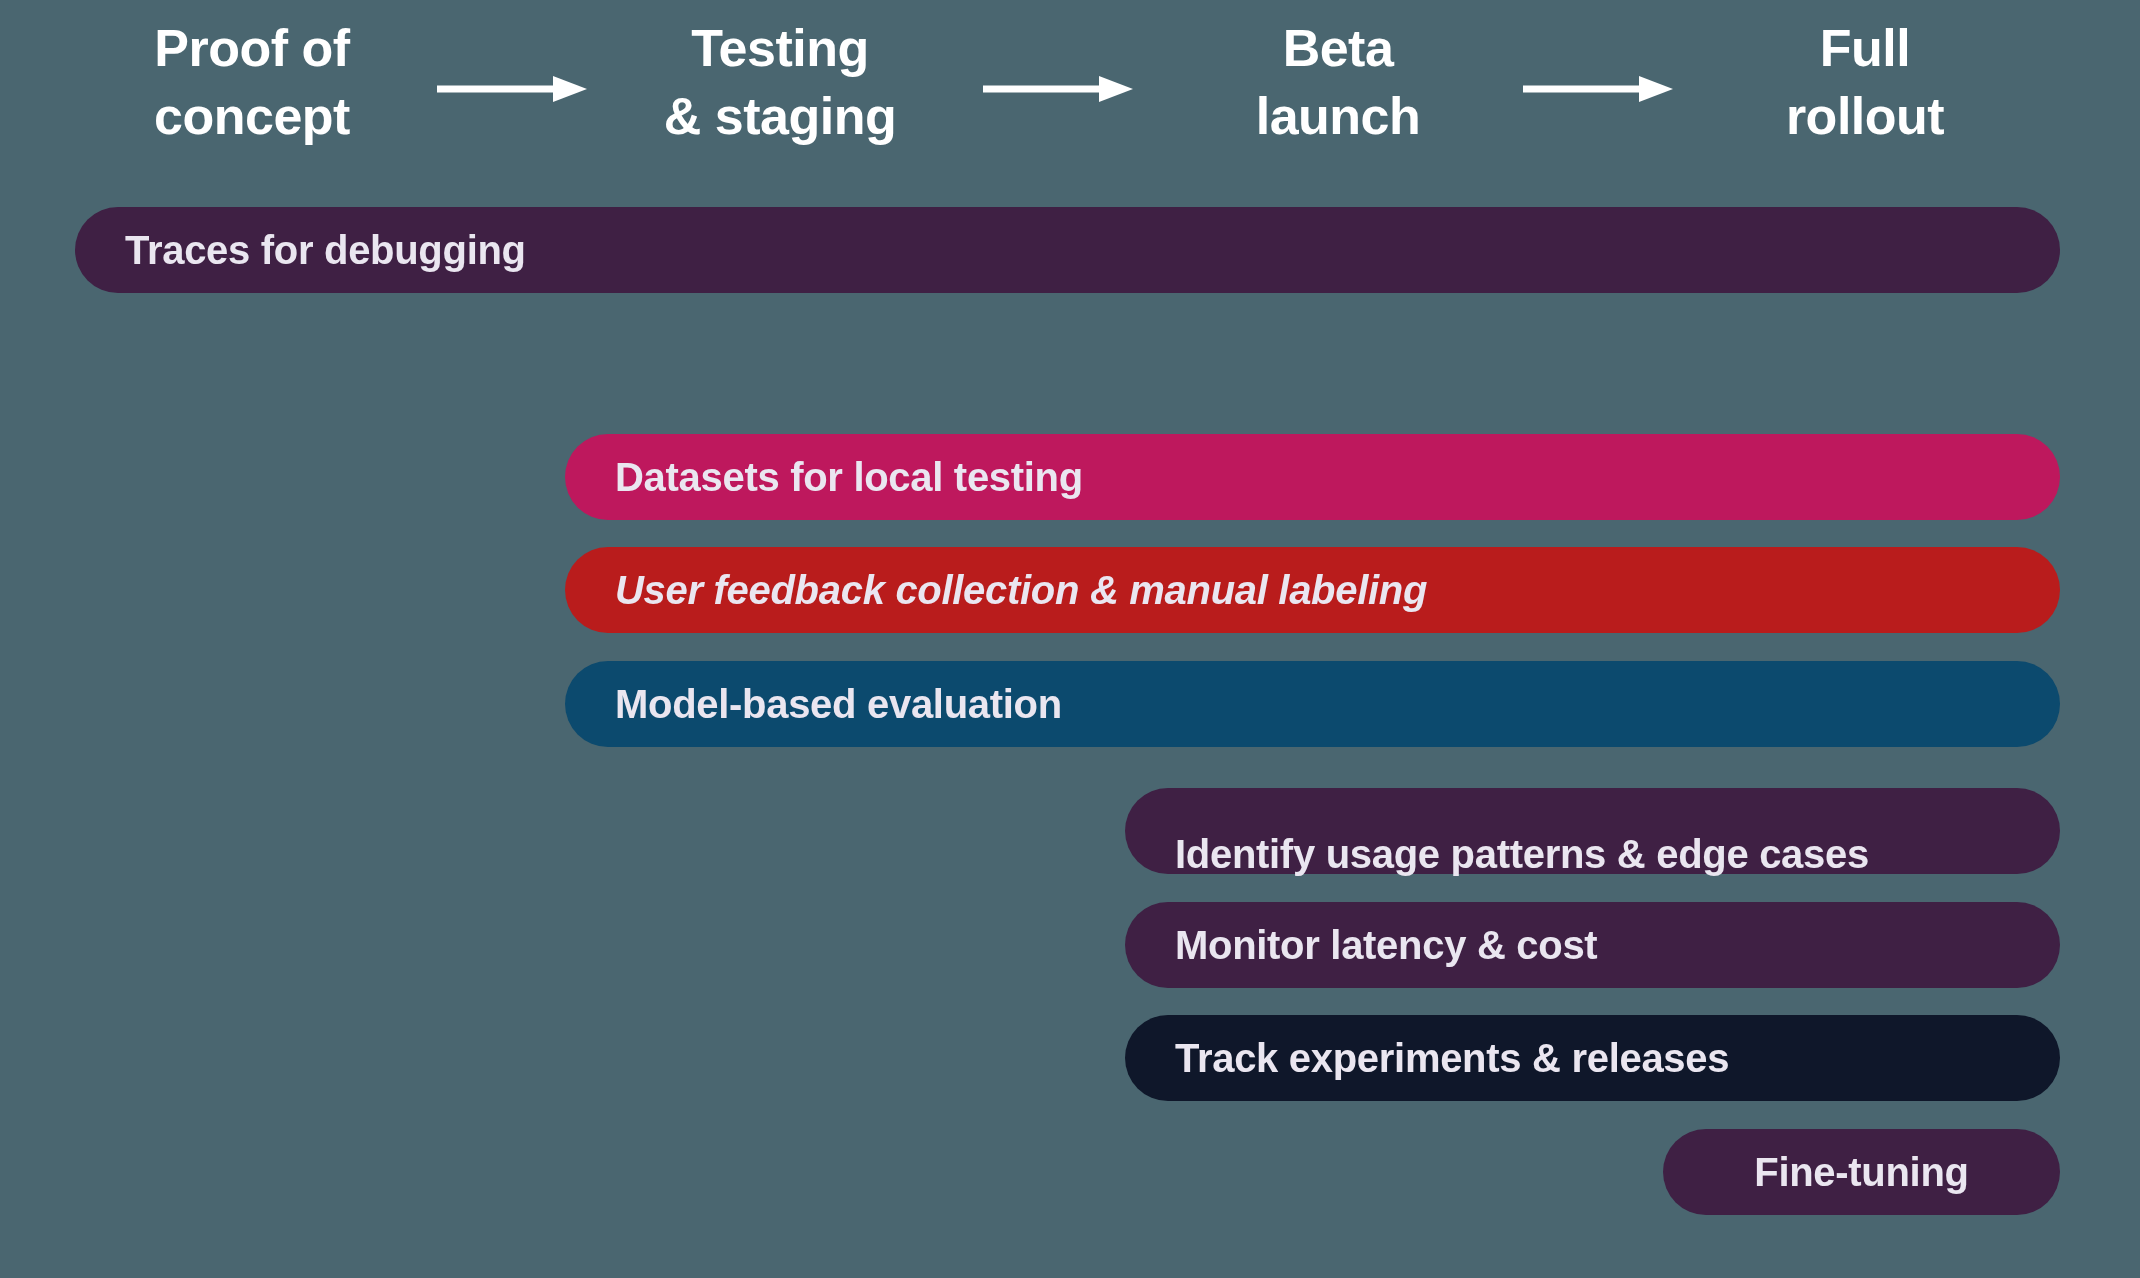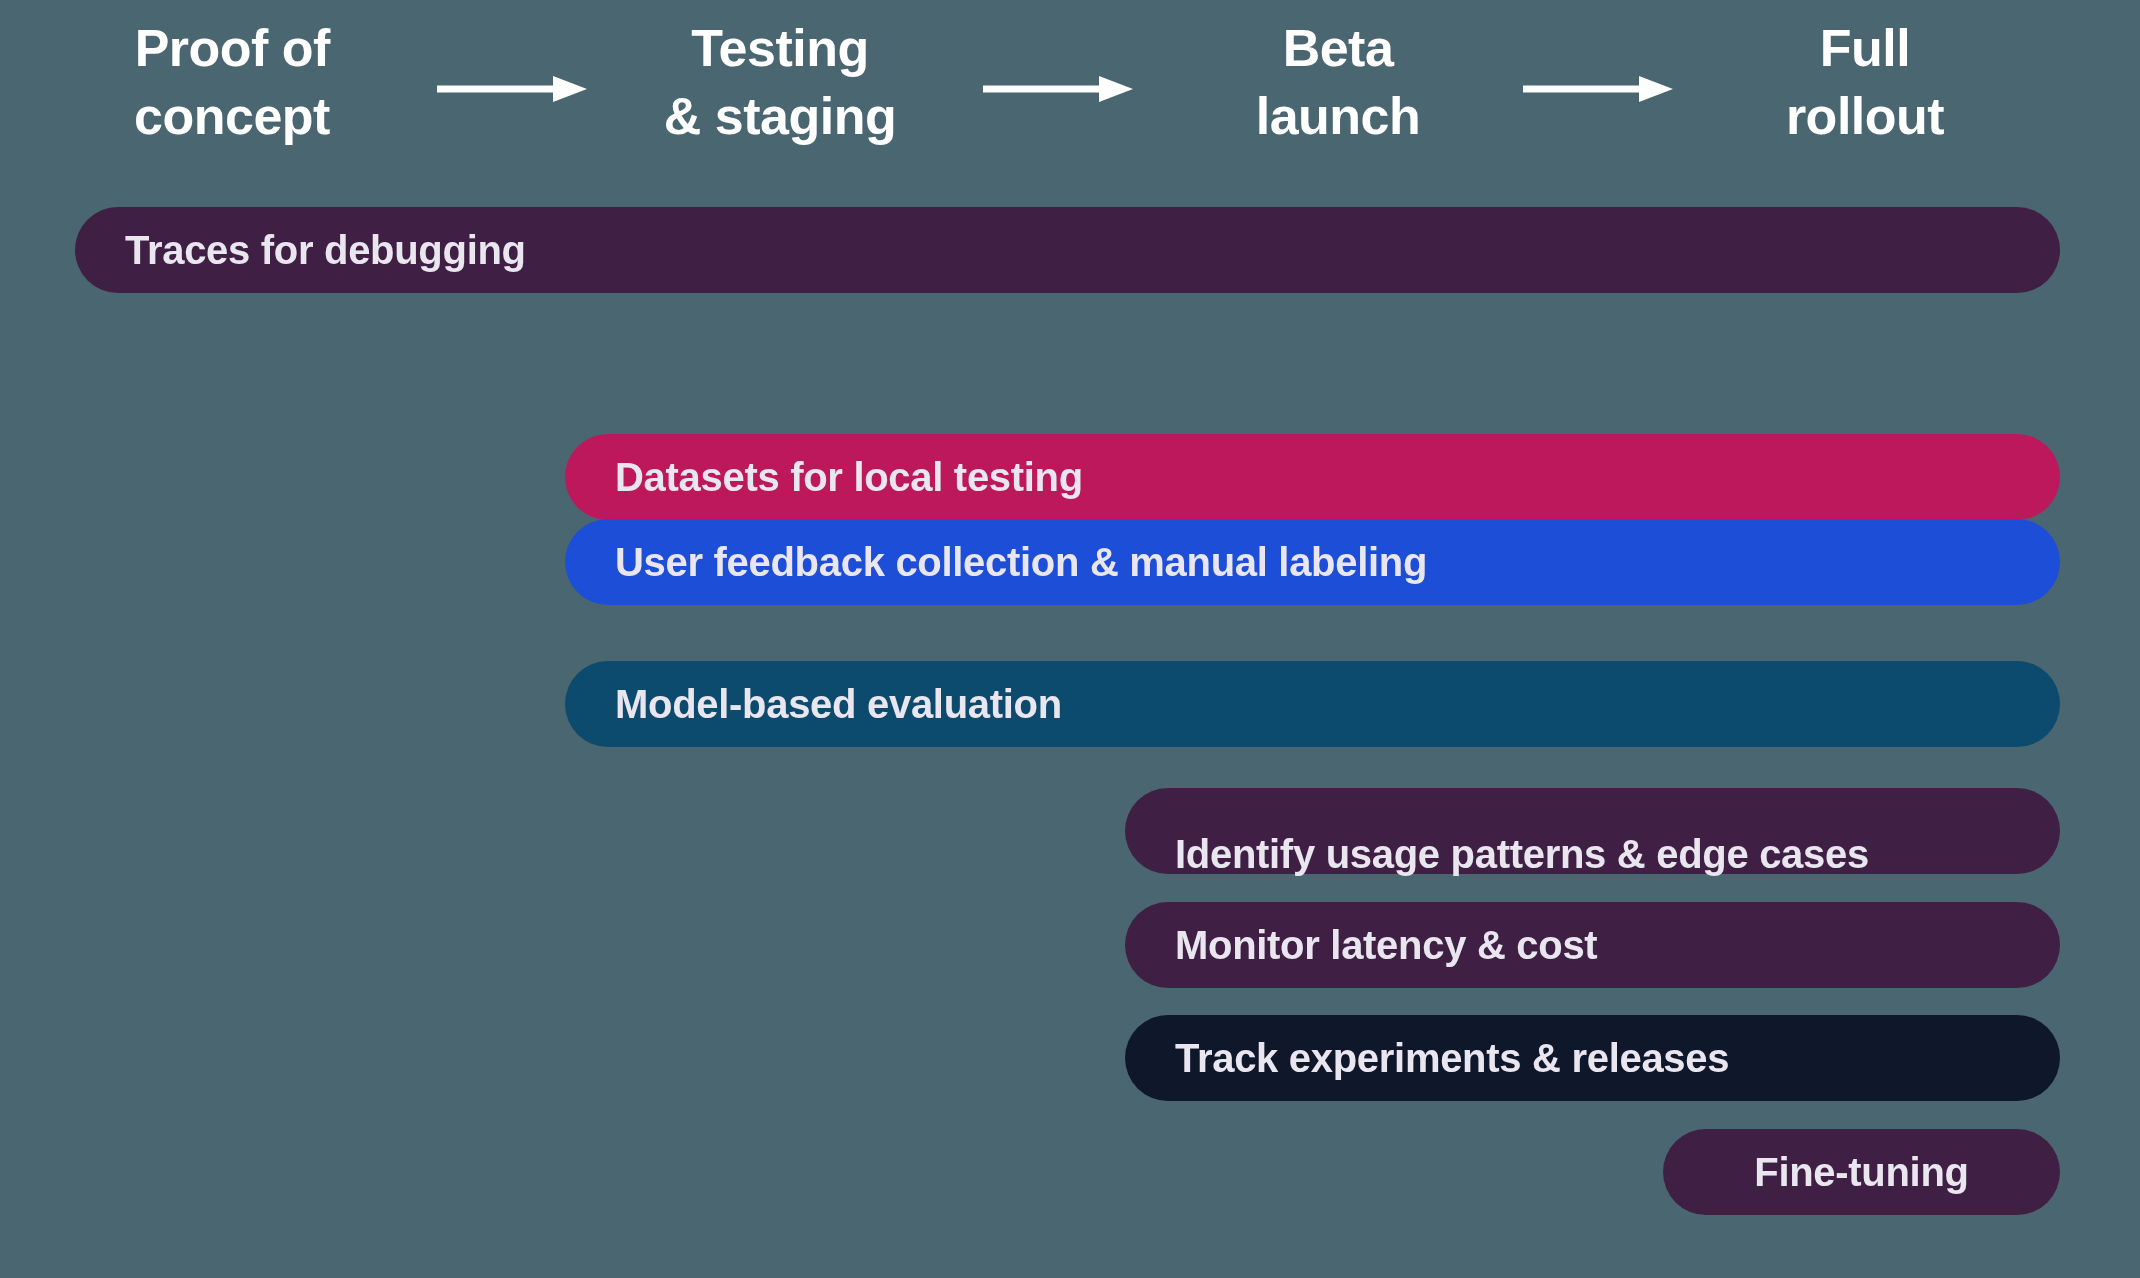--- a/index.html
+++ b/index.html
@@ -80,21 +80,21 @@
 
   .bar.align-left   { justify-content: flex-start; padding-left: 50px; }
   .bar.align-center { justify-content: center;     padding-left: 0; padding-right: 0; text-align: center; }
 </style>
 </head>
 <body>
 
 <div id="canvas">
 
   <div id="phase-row">
-      <div class="phase" style="left: 232px; text-align: right;">Proof of
+      <div class="phase" style="left: 252px;">Proof of
 concept</div>
       <div class="phase" style="left: 780px;">Testing
 &amp; staging</div>
       <div class="phase" style="left: 1325px; margin-left: 13px;">Beta
 launch</div>
       <div class="phase" style="left: 1865px;">Full
 rollout</div>
       <div class="arrow" style="left: 512px; width: 150px;">
         <svg width="150" height="30" viewBox="0 0 150 30">
           <rect x="0" y="11.5" width="118" height="7" fill="#ffffff"></rect>
@@ -115,21 +115,21 @@
       </div>
     </div>
 
   <div id="bars">
       <div class="bar align-left" style="left: 75px; width: 1985px; top: 207px; background: rgb(63, 32, 68);">
         <span class="bar-label" style="color: rgb(234, 230, 240);">Traces for debugging</span>
       </div>
       <div class="bar align-left" style="left: 565px; width: 1495px; top: 434px; background: #be185d;">
         <span class="bar-label" style="color: rgb(234, 230, 240);">Datasets for local testing</span>
       </div>
-      <div class="bar align-left" style="left: 565px; width: 1495px; top: 519px; background: #1d4ed8;">
+      <div class="bar align-left" style="left: 565px; width: 1495px; top: 547px; background: #b91c1c; font-style: italic;">
         <span class="bar-label" style="color: rgb(234, 230, 240);">User feedback collection &amp; manual labeling</span>
       </div>
       <div class="bar align-left" style="left: 565px; width: 1495px; top: 661px; background: #0c4a6e;">
         <span class="bar-label" style="color: rgb(234, 230, 240);">Model-based evaluation</span>
       </div>
       <div class="bar align-left" style="left: 1125px; width: 935px; top: 788px; background: rgb(63, 32, 68); align-items: flex-end;">
         <span class="bar-label" style="color: rgb(234, 230, 240);">Identify usage patterns &amp; edge cases</span>
       </div>
       <div class="bar align-left" style="left: 1125px; width: 935px; top: 902px; background: rgb(63, 32, 68);">
         <span class="bar-label" style="color: rgb(234, 230, 240);">Monitor latency &amp; cost</span>

